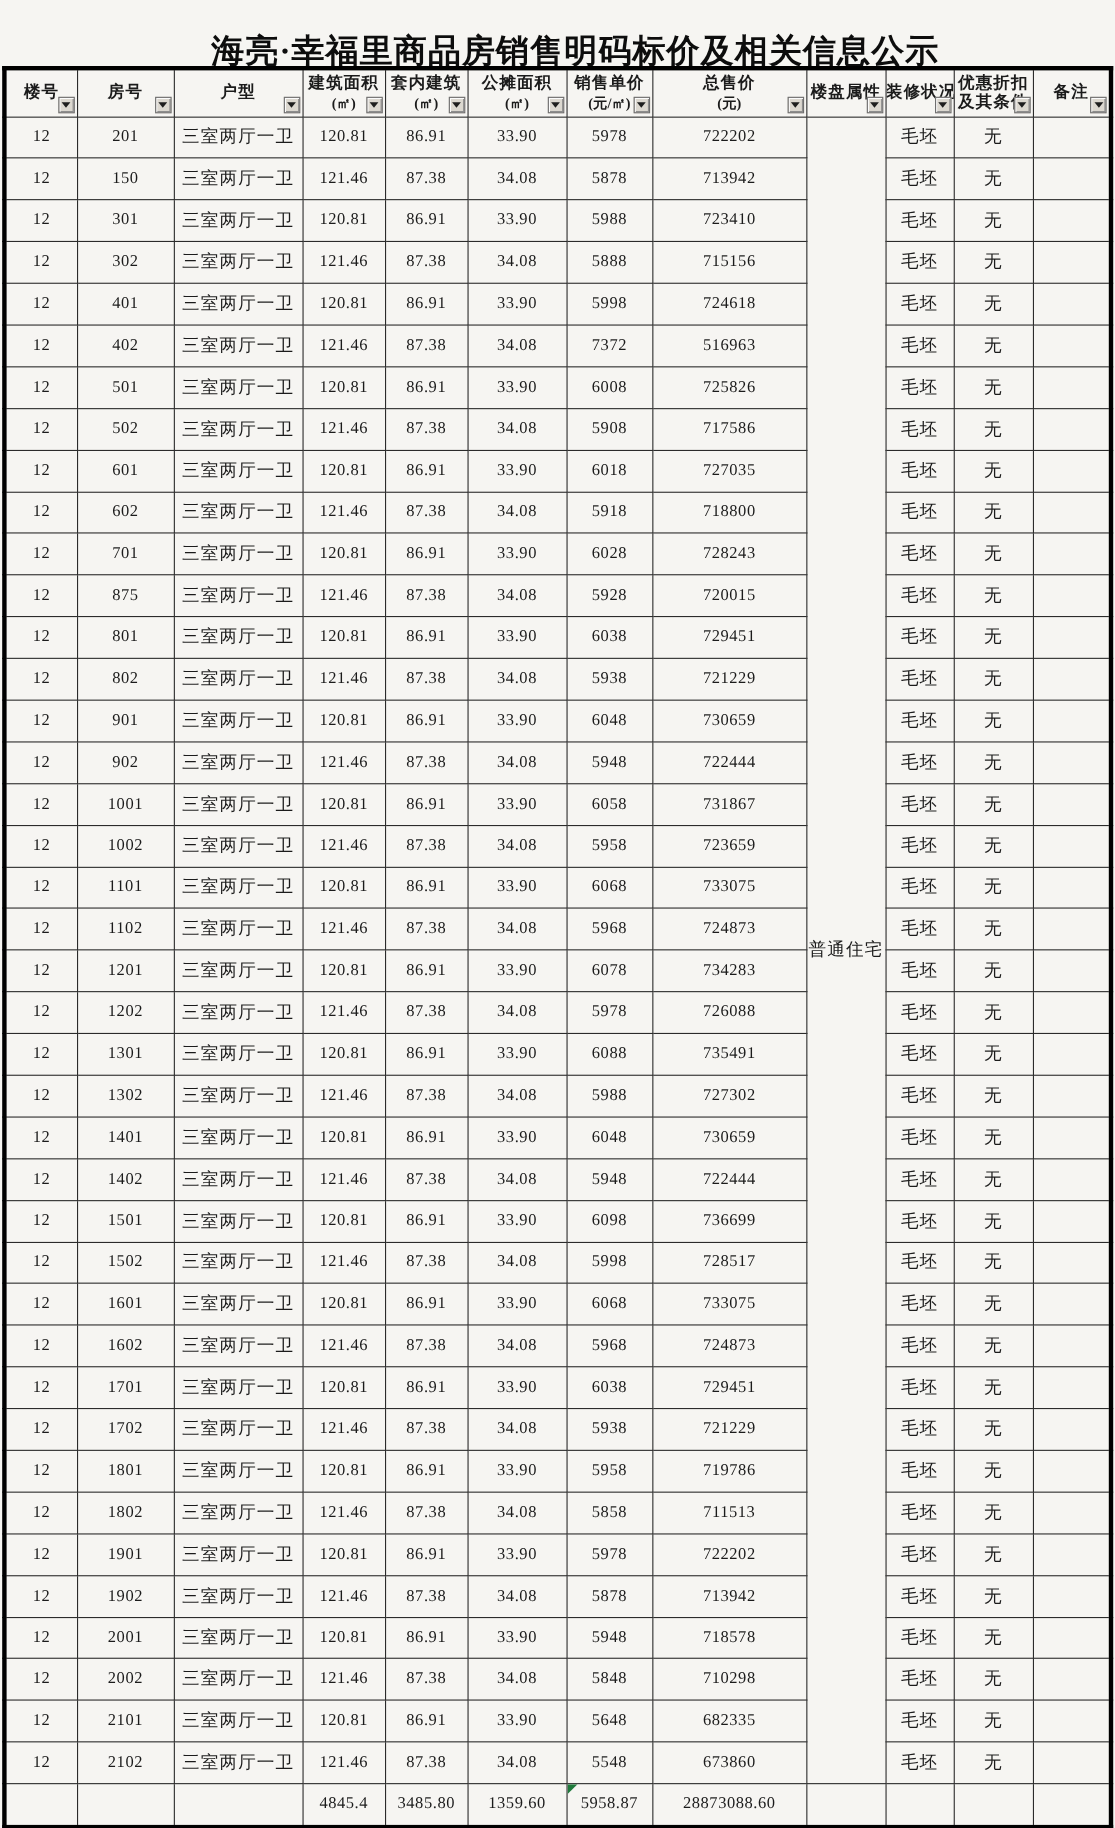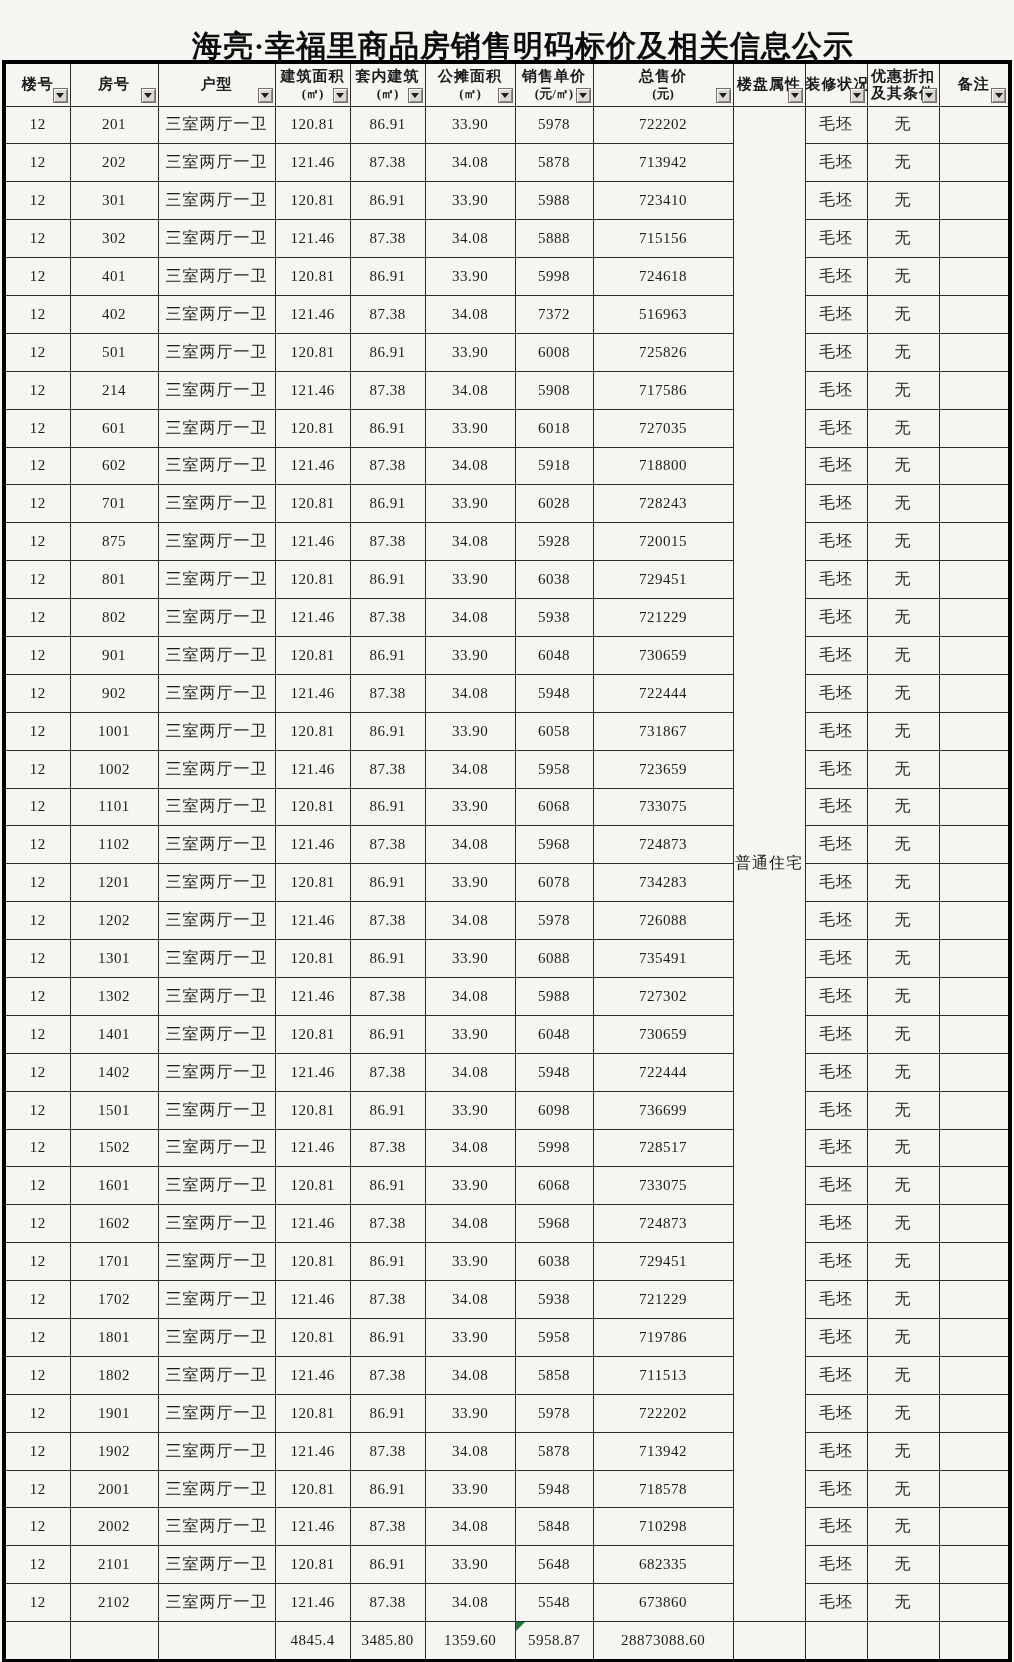--- a/index.html
+++ b/index.html
@@ -179,21 +179,21 @@
         <td class="num">33.90</td>
         <td class="num">5978</td>
         <td class="num">722202</td>
         <td rowspan="40" class="cjk">普通住宅</td>
         <td class="cjk">毛坯</td>
         <td class="cjk">无</td>
         <td class="cjk"></td>
       </tr>
       <tr>
         <td class="num">12</td>
-        <td class="num">202</td>
+        <td class="num">150</td>
         <td class="cjk">三室两厅一卫</td>
         <td class="num">121.46</td>
         <td class="num">87.38</td>
         <td class="num">34.08</td>
         <td class="num">5878</td>
         <td class="num">713942</td>
         <td class="cjk">毛坯</td>
         <td class="cjk">无</td>
         <td class="cjk"></td>
       </tr>
@@ -257,21 +257,21 @@
         <td class="num">86.91</td>
         <td class="num">33.90</td>
         <td class="num">6008</td>
         <td class="num">725826</td>
         <td class="cjk">毛坯</td>
         <td class="cjk">无</td>
         <td class="cjk"></td>
       </tr>
       <tr>
         <td class="num">12</td>
-        <td class="num">214</td>
+        <td class="num">502</td>
         <td class="cjk">三室两厅一卫</td>
         <td class="num">121.46</td>
         <td class="num">87.38</td>
         <td class="num">34.08</td>
         <td class="num">5908</td>
         <td class="num">717586</td>
         <td class="cjk">毛坯</td>
         <td class="cjk">无</td>
         <td class="cjk"></td>
       </tr>

